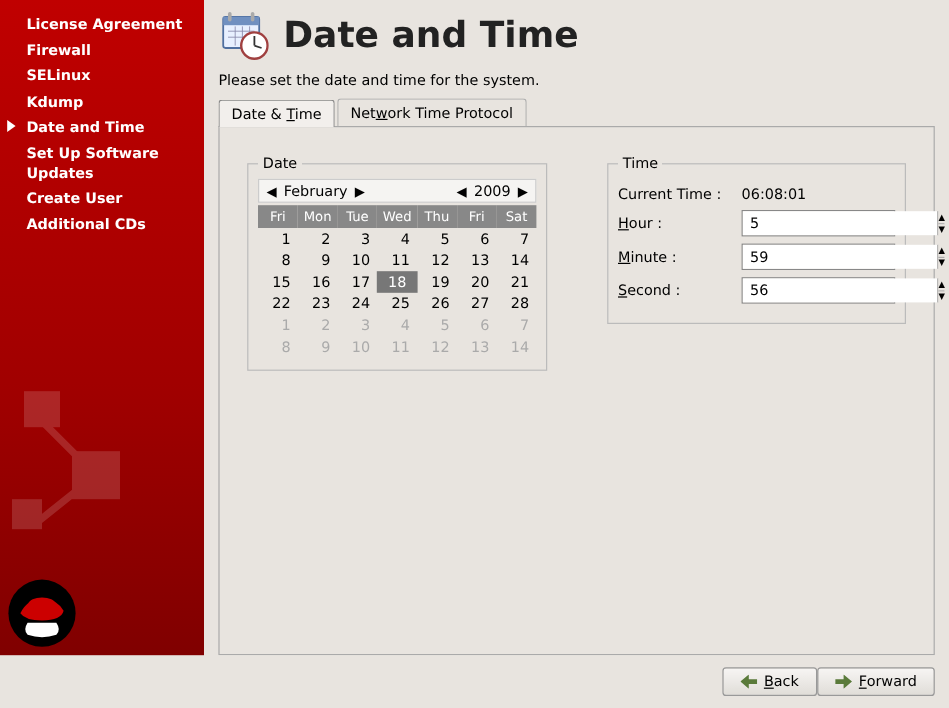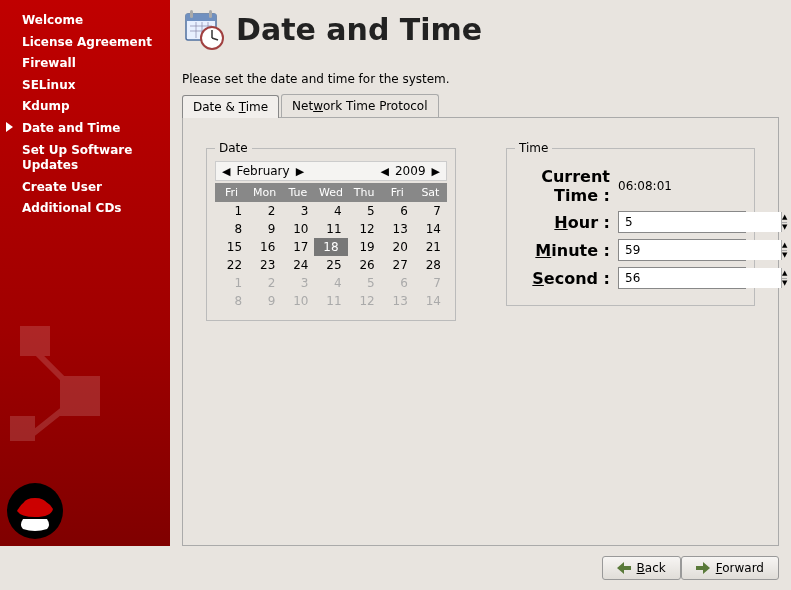--- a/index.html
+++ b/index.html
@@ -74,21 +74,21 @@
     gap: 12px;
     margin-bottom: 6px;
   }
   .page-title {
     font-size: 30px;
     font-weight: bold;
     color: #222;
   }
   .page-subtitle {
     font-size: 12px;
-    margin: 16px 0 8px 0;
+    margin: 4px 0 8px 0;
     color: #000;
   }
   .tabs {
     display: flex;
     position: relative;
     z-index: 2;
   }
   .tab {
     padding: 4px 10px;
     border: 1px solid #aaa;
@@ -166,23 +166,22 @@
     padding-right: 0;
   }
   .time-row {
     display: flex;
     align-items: center;
     margin: 6px 0;
     gap: 8px;
   }
   .time-row .lbl {
     width: 95px;
-    text-align: right;
-    font-size: 16px;
-    font-weight: bold;
+    text-align: left;
+    font-size: 12px;
   }
   .time-row .val {
     font-size: 12px;
   }
   .spinner {
     display: flex;
     border: 1px solid #888;
     background: #fff;
     height: 22px;
     width: 128px;
@@ -230,21 +229,20 @@
     font-family: inherit;
   }
   .u { text-decoration: underline; }
 </style>
 </head>
 <body>
 
 <div class="main-area">
   <div class="sidebar">
     <div id="sidebar-list">
-        <div class="sidebar-item">Welcome</div>
         <div class="sidebar-item">License Agreement</div>
         <div class="sidebar-item">Firewall</div>
         <div class="sidebar-item">SELinux</div>
         <div class="sidebar-item">Kdump</div>
         <div class="sidebar-item active">Date and Time</div>
         <div class="sidebar-item">Set Up Software Updates</div>
         <div class="sidebar-item">Create User</div>
         <div class="sidebar-item">Additional CDs</div>
       </div>
     <svg class="sidebar-deco" viewBox="0 0 170 200">

